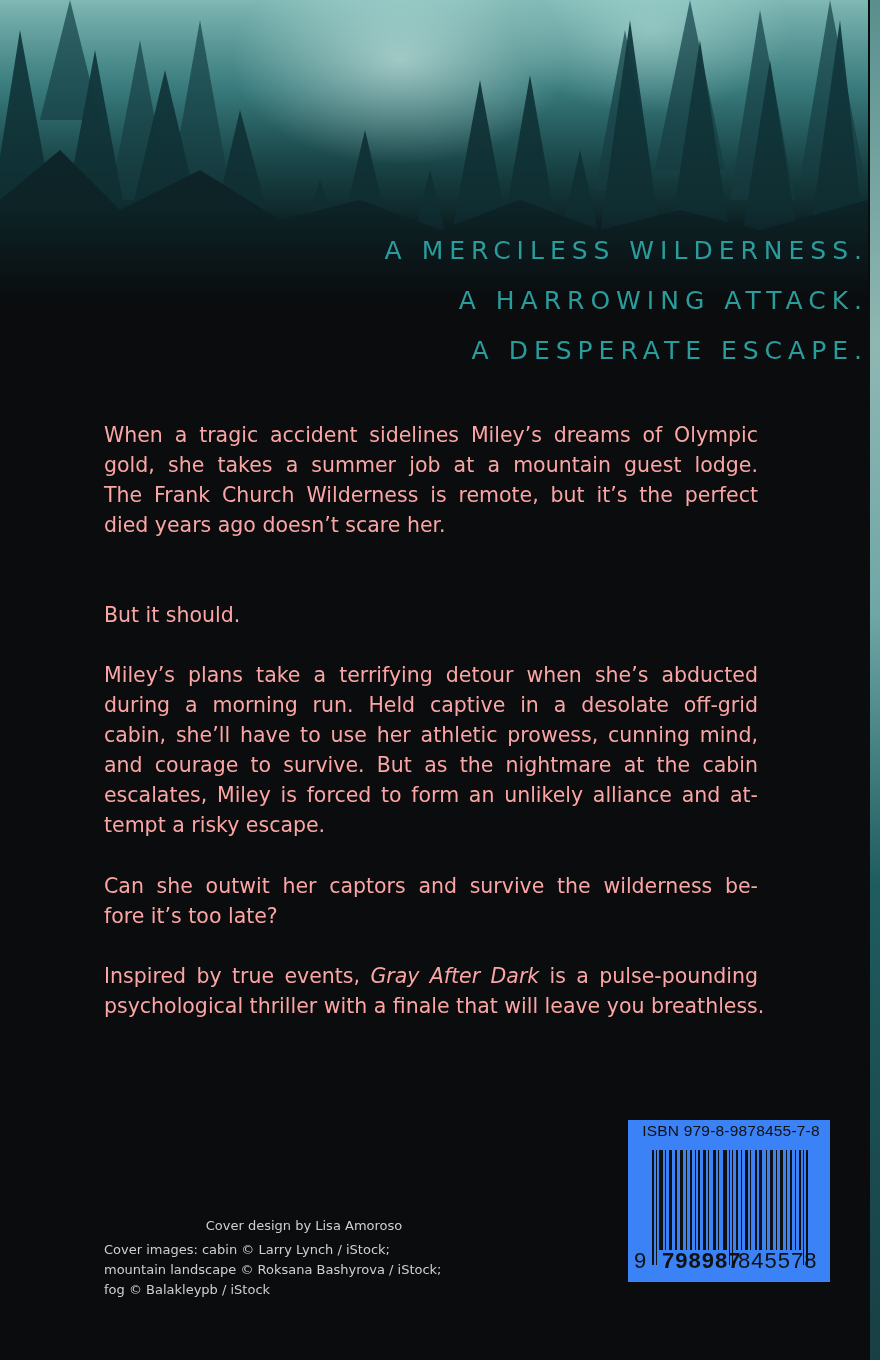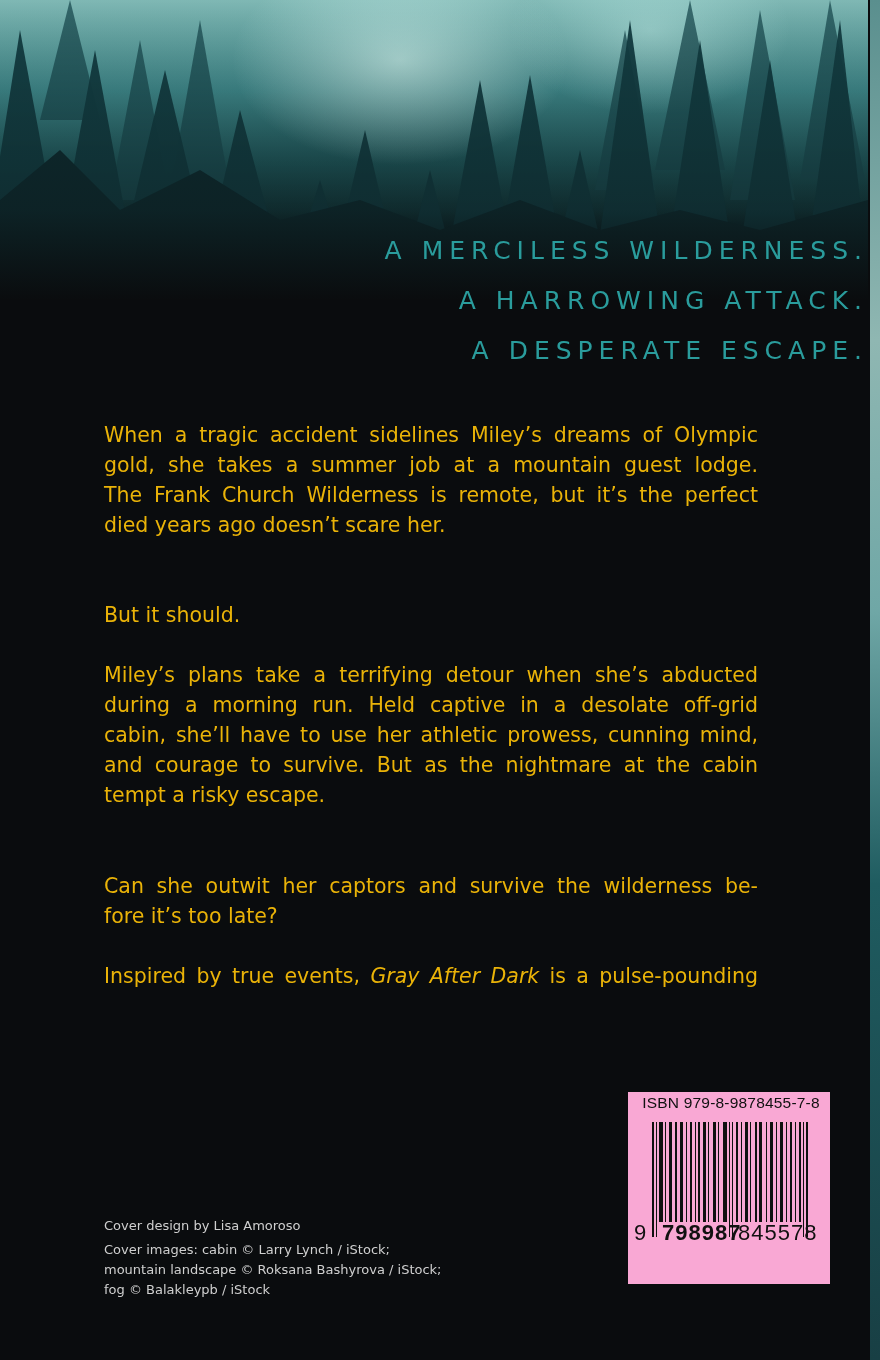--- a/index.html
+++ b/index.html
@@ -22,33 +22,33 @@
       position: absolute; right: 0; top: 0; width: 10px; height: 1360px;
       background: linear-gradient(180deg, #5a8f8e 0%, #8fb7b2 25%, #6fa7a6 45%, #1f5c60 65%, #183f44 100%);
     }
     .tagline {
       position: absolute; left: 0; width: 868px; text-align: right;
       color: #2a9c9c; font-family: "DejaVu Sans", sans-serif; font-weight: normal;
       font-size: 25px; letter-spacing: 6px;
     }
     .body-text {
       position: absolute; left: 104px; width: 654px;
-      color: #eab308; font-family: "DejaVu Sans", sans-serif; font-size: 20.5px;
+      color: #fca5a5; font-family: "DejaVu Sans", sans-serif; font-size: 20.5px;
       line-height: 30px;
     }
     .line { display: block; text-align: justify; text-align-last: justify; white-space: nowrap; height: 30px; }
     .line.last { text-align-last: left; }
     em { }
     .credits {
       position: absolute; left: 104px; width: 400px; color: #cfcfcf;
       font-family: "DejaVu Sans", sans-serif; font-size: 13px; line-height: 20px;
     }
     .barcode-box {
-      position: absolute; left: 628px; top: 1092px; width: 202px; height: 192px;
-      background: #f9a8d4;
+      position: absolute; left: 628px; top: 1120px; width: 202px; height: 162px;
+      background: #3b82f6;
     }
     .isbn-label {
       position: absolute; left: 6px; top: 2px; width: 194px; text-align: center;
       font-family: "Liberation Sans", sans-serif; font-size: 15.5px; color: #111; letter-spacing: 0.2px;
     }
     .barcode-digits {
       position: absolute; left: 6px; top: 128px; width: 194px;
       font-family: "Liberation Sans", sans-serif; font-size: 22px; color: #111;
     }
     .barcode-digits span { position: absolute; top: 0; }
@@ -114,34 +114,36 @@
 
   <div class="body-text" style="top:600px;">
     <span class="line last">But it should.</span>
   </div>
 
   <div class="body-text" style="top:660px;">
     <span class="line">Miley’s plans take a terrifying detour when she’s abducted</span>
     <span class="line">during a morning run. Held captive in a desolate off-grid</span>
     <span class="line">cabin, she’ll have to use her athletic prowess, cunning mind,</span>
     <span class="line">and courage to survive. But as the nightmare at the cabin</span>
+    <span class="line">escalates, Miley is forced to form an unlikely alliance and at-</span>
     <span class="line last">tempt a risky escape.</span>
   </div>
 
   <div class="body-text" style="top:871px;">
     <span class="line">Can she outwit her captors and survive the wilderness be-</span>
     <span class="line last">fore it’s too late?</span>
   </div>
 
   <div class="body-text" style="top:961px;">
     <span class="line"><span>Inspired by true events,</span> <em>Gray After Dark</em> <span>is a pulse-pounding</span></span>
+    <span class="line last">psychological thriller with a finale that will leave you breathless.</span>
   </div>
 
   <div class="credits" style="top:1216px;">
-    <div style="margin-bottom:4px;">Cover design by Lisa Amoroso</div>
+    <div style="margin-bottom:4px;text-align:center;">Cover design by Lisa Amoroso</div>
     <div>Cover images: cabin © Larry Lynch / iStock;</div>
     <div>mountain landscape © Roksana Bashyrova / iStock;</div>
     <div>fog © Balakleypb / iStock</div>
   </div>
 
   <div class="barcode-box">
     <div class="isbn-label">ISBN 979-8-9878455-7-8</div>
     <svg width="202" height="162" style="position:absolute;left:0;top:0;">
       <g fill="#111">
         <rect x="24" y="30" width="2" height="115"></rect>

